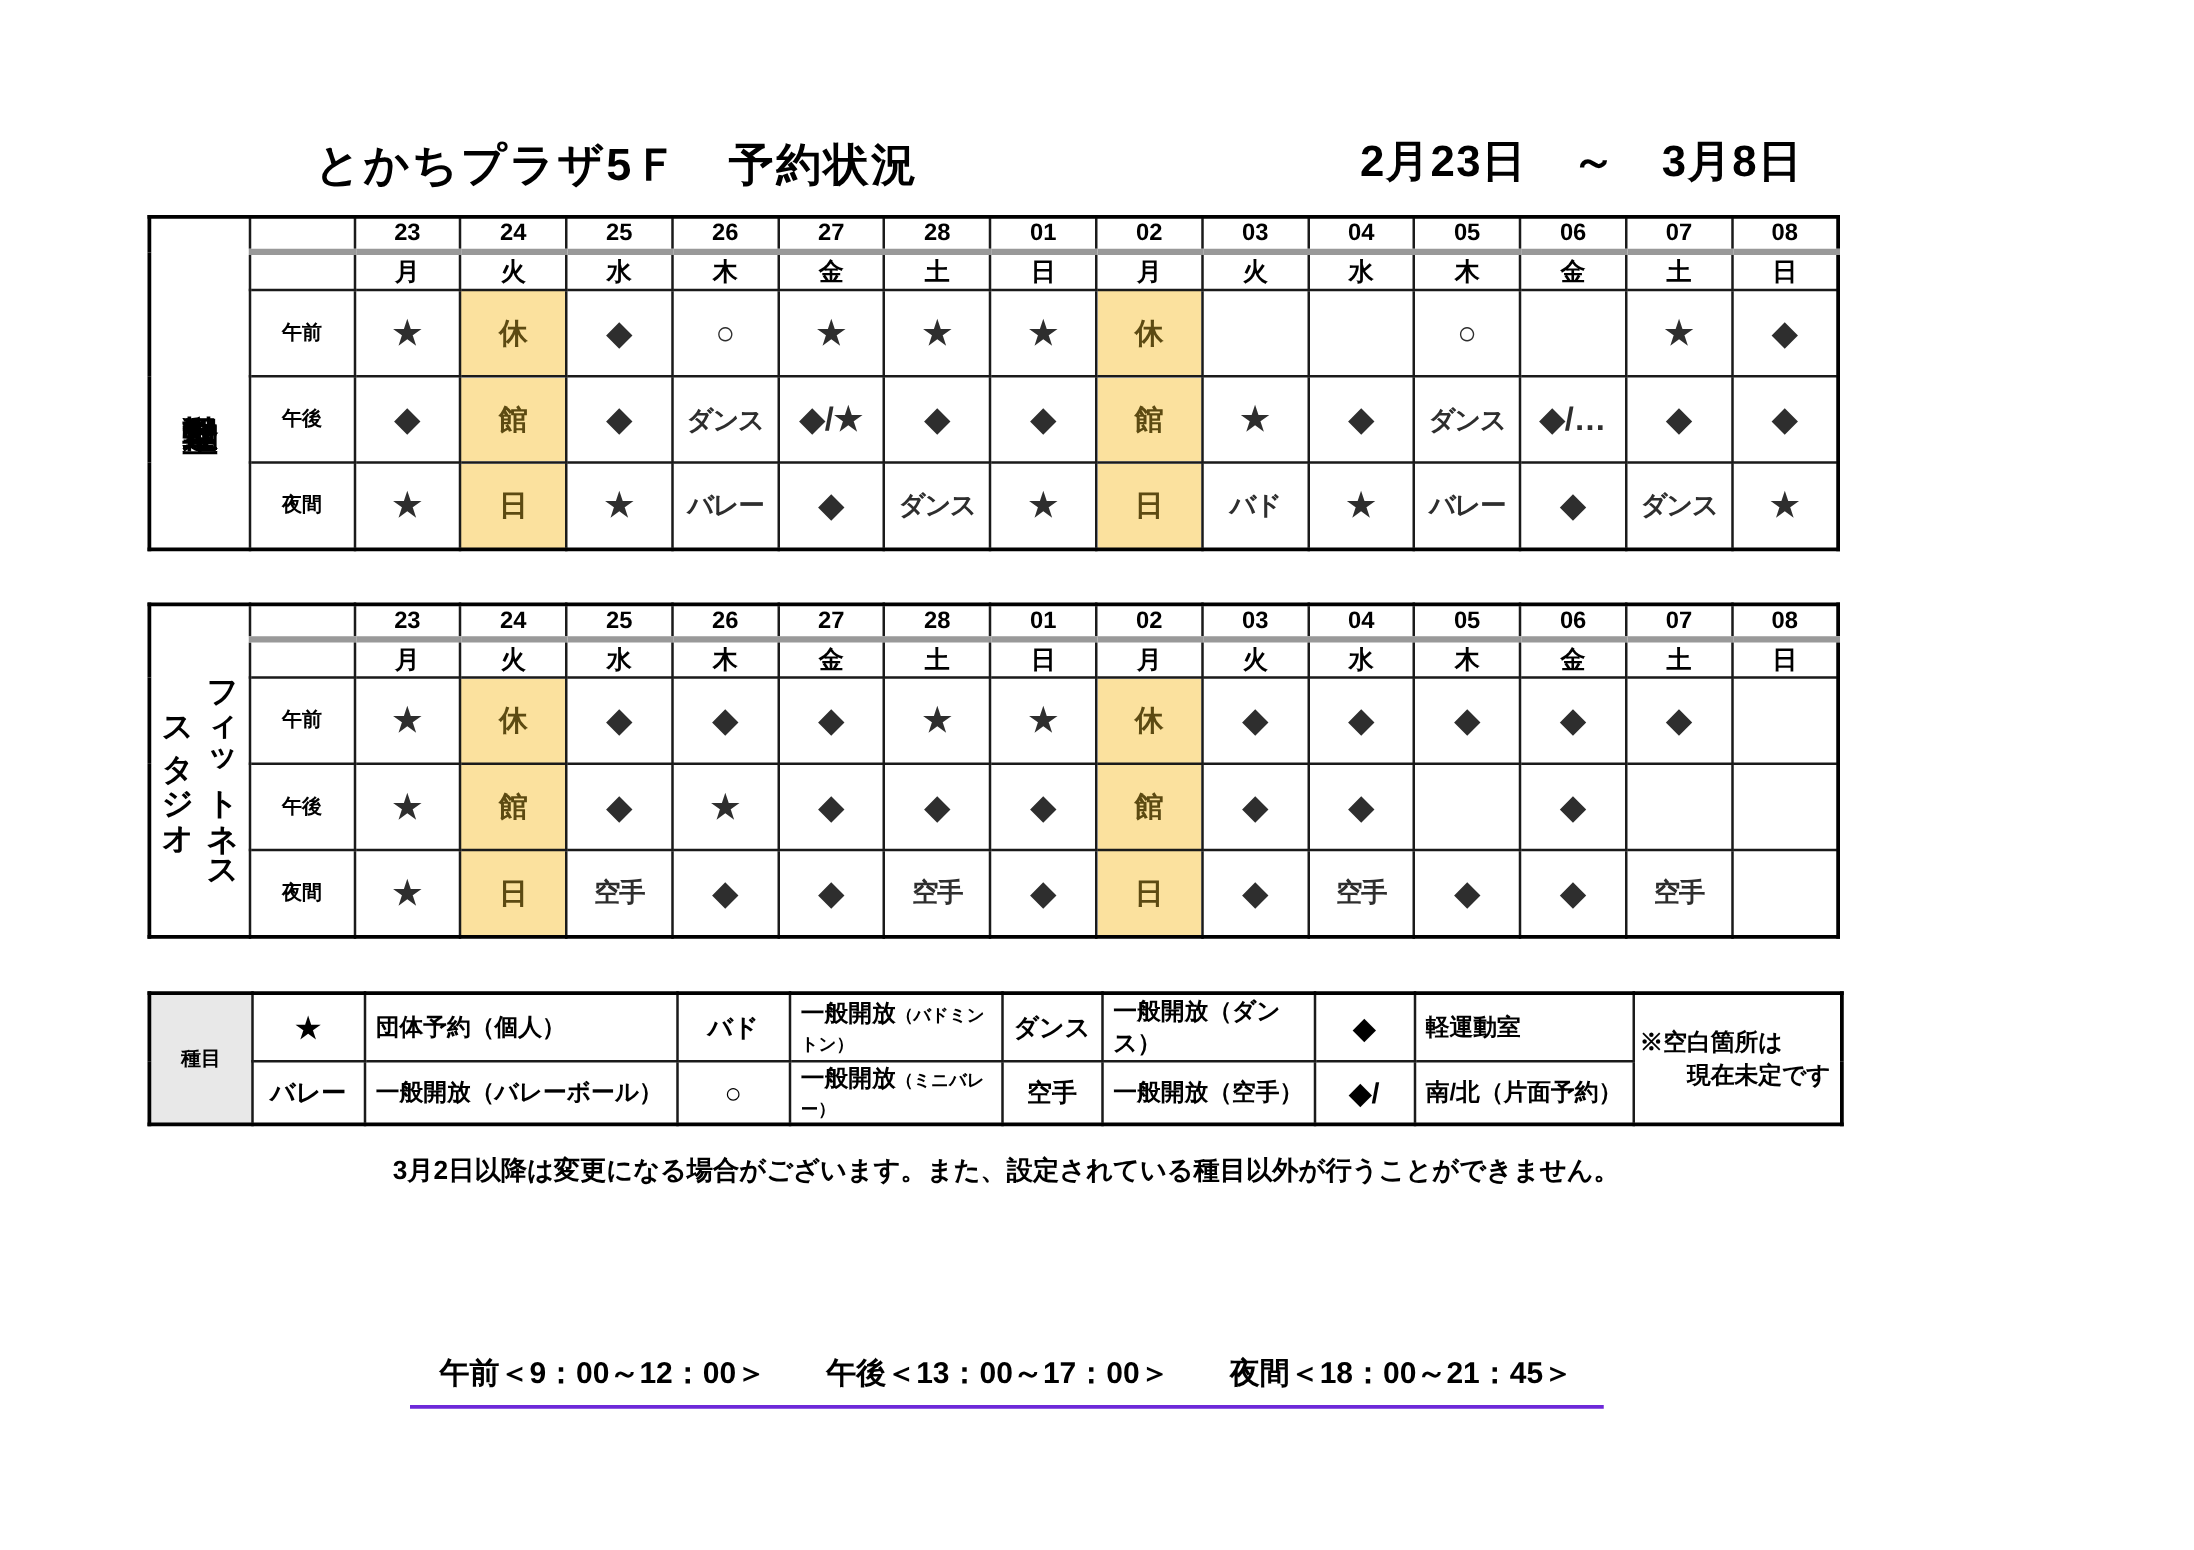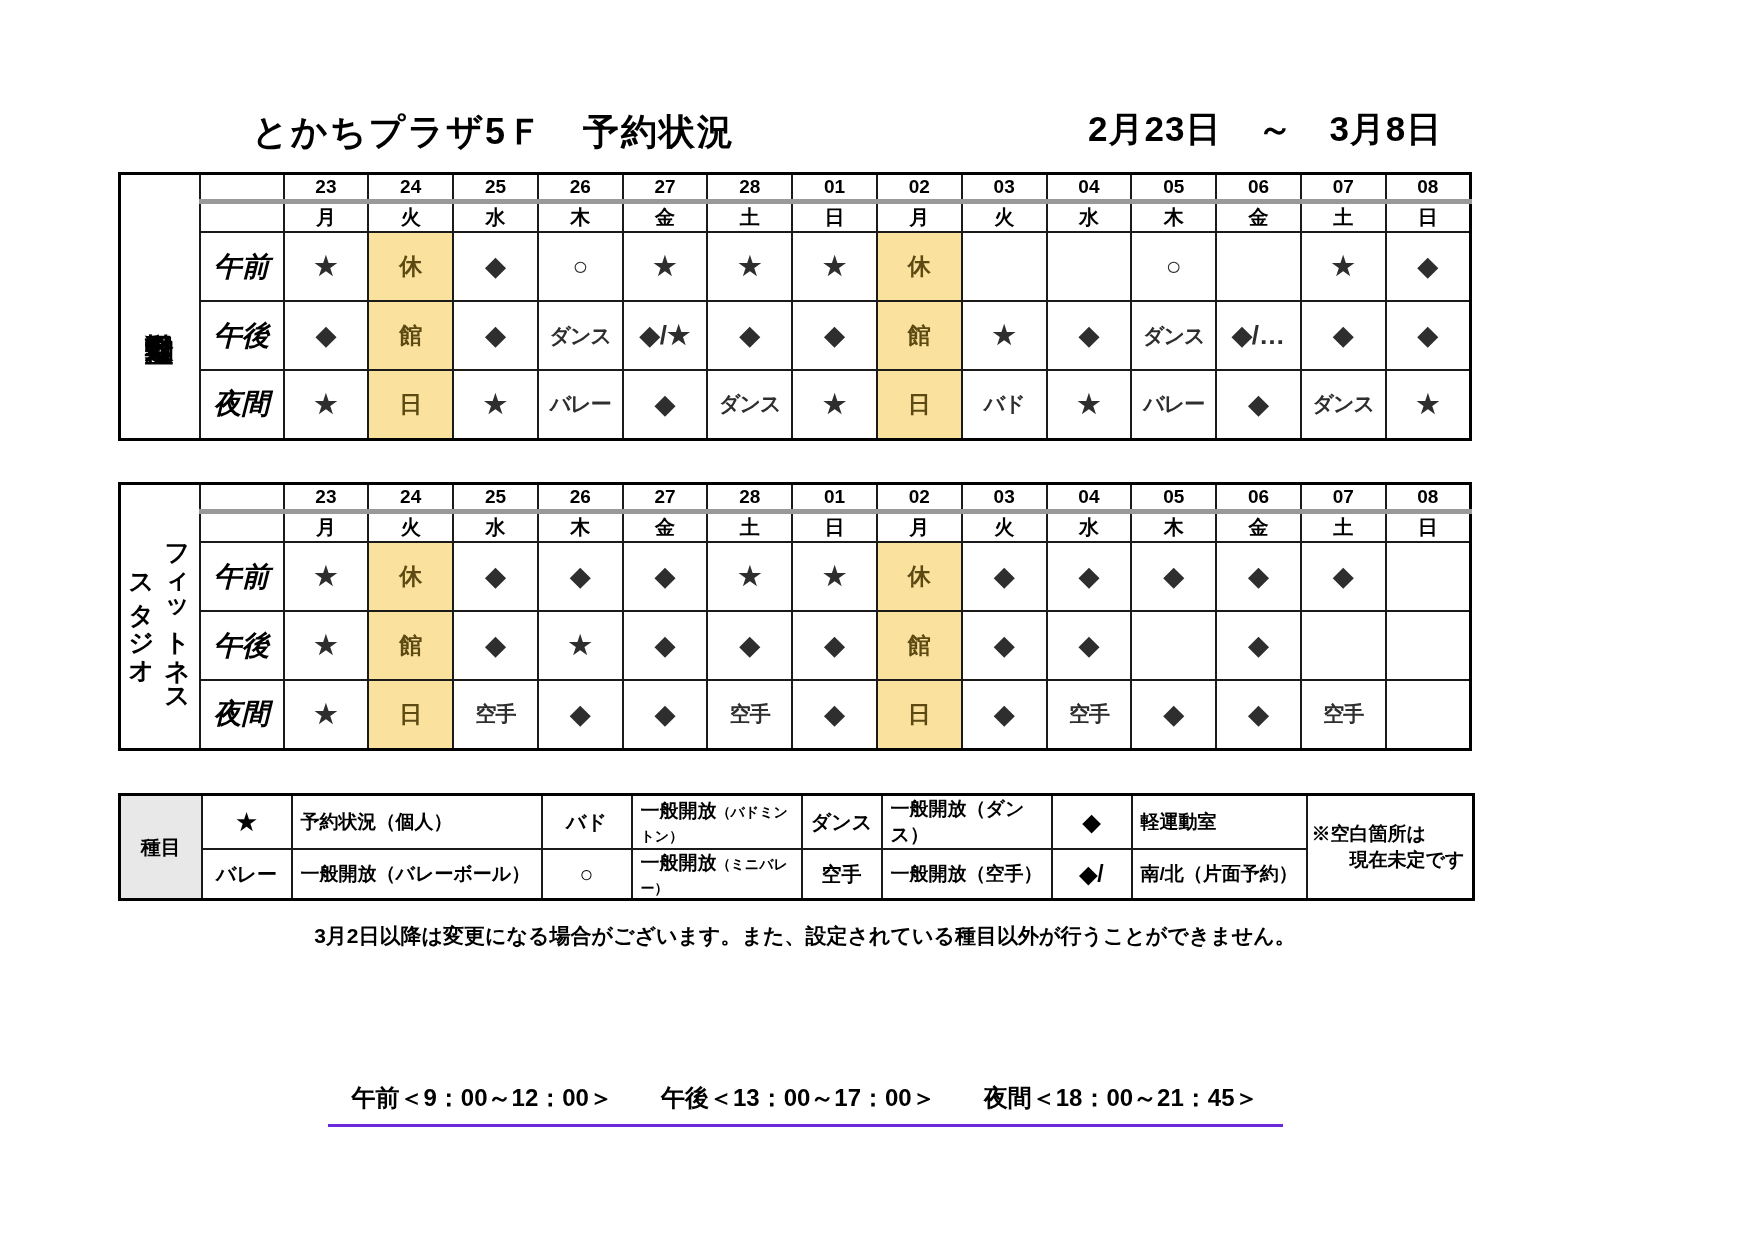--- a/index.html
+++ b/index.html
@@ -21,42 +21,42 @@
   }
   #table1 { top:172px; }
   #table2 { top:482px; }
   .sched td { border:2px solid #1a1a1a; text-align:center; vertical-align:middle; overflow:hidden; }
   tr.r-date { height:28px; }
   tr.r-day  { height:28px; }
   tr.r-data { height:69px; }
   .date-cell { font-size:19px;margin-top:44px; }
   .day-cell  { font-size:20px; }
   .day-top   { border-top:5px solid var(--divider-gray,#999) !important; }
-  .row-label { font-size:28px;font-style:italic; }
+  .row-label { font-size:16px; }
   .cell      { font-size:22px; color:#2e2e2e; }
   .cell.sym  { font-size:26px; }
   .cell.txt  { font-size:21px; letter-spacing:-1px; }
   .cell.closed {
     background:var(--closed-bg,#FBE19E);
     color:var(--closed-text,#5C4A12);
     font-size:23px;
   }
   .room-label { background:#fff; }
   .vwrap { display:inline-block; writing-mode:vertical-rl; text-orientation:upright;
            font-size:29px; line-height:38px; }
   #table2 .vwrap { font-size:25px; line-height:36px; }
   .vline { display:block; }
 
   table.legend {
     position:absolute; left:118px; top:793px; width:1354px;
     border-collapse:collapse; table-layout:fixed;
     border:3px solid #000;
   }
   .legend td { border:2px solid #1a1a1a; vertical-align:middle; height:48px; }
-  .lg-hdr  { background:var(--legend-hdr-bg,#E8E8E8); text-align:center; font-size:20px; }
+  .lg-hdr  { background:var(--legend-hdr-bg,#E8E8E8); text-align:center; font-size:16px; }
   .lg-sym  { text-align:center; font-size:20px; }
   .lg-sym.big { font-size:23px; }
   .lg-desc { text-align:left; font-size:19px; padding-left:8px; }
   .lg-desc .small { font-size:14px; }
   .lg-note { font-size:19px; padding:2px 4px; }
   .lg-note .indent { padding-left:38px; }
 
   .note { position:absolute; left:0; width:1610px; text-align:center; }
   #note1 { top:922px;  font-size:21px; }
   #note2 { top:960px;  font-size:24px; }
@@ -300,21 +300,21 @@
         <col style="width:80px">
       <col style="width:170px">
         <col style="width:80px">
         <col style="width:175px">
       <col style="width:167px">
     </colgroup>
     <tbody>
       <tr>
         <td class="lg-hdr" rowspan="2">種目</td>
         <td class="lg-sym big">★</td>
-        <td class="lg-desc"><span>予約状況（個人）</span><span class="small"></span></td>
+        <td class="lg-desc"><span>団体予約（個人）</span><span class="small"></span></td>
         <td class="lg-sym">バド</td>
         <td class="lg-desc"><span>一般開放</span><span class="small">（バドミントン）</span></td>
         <td class="lg-sym">ダンス</td>
         <td class="lg-desc"><span>一般開放（ダンス）</span><span class="small"></span></td>
         <td class="lg-sym big">◆</td>
         <td class="lg-desc"><span>軽運動室</span><span class="small"></span></td>
         <td class="lg-note" rowspan="2">
           <div>※空白箇所は</div>
           <div class="indent">現在未定です</div>
         </td>

